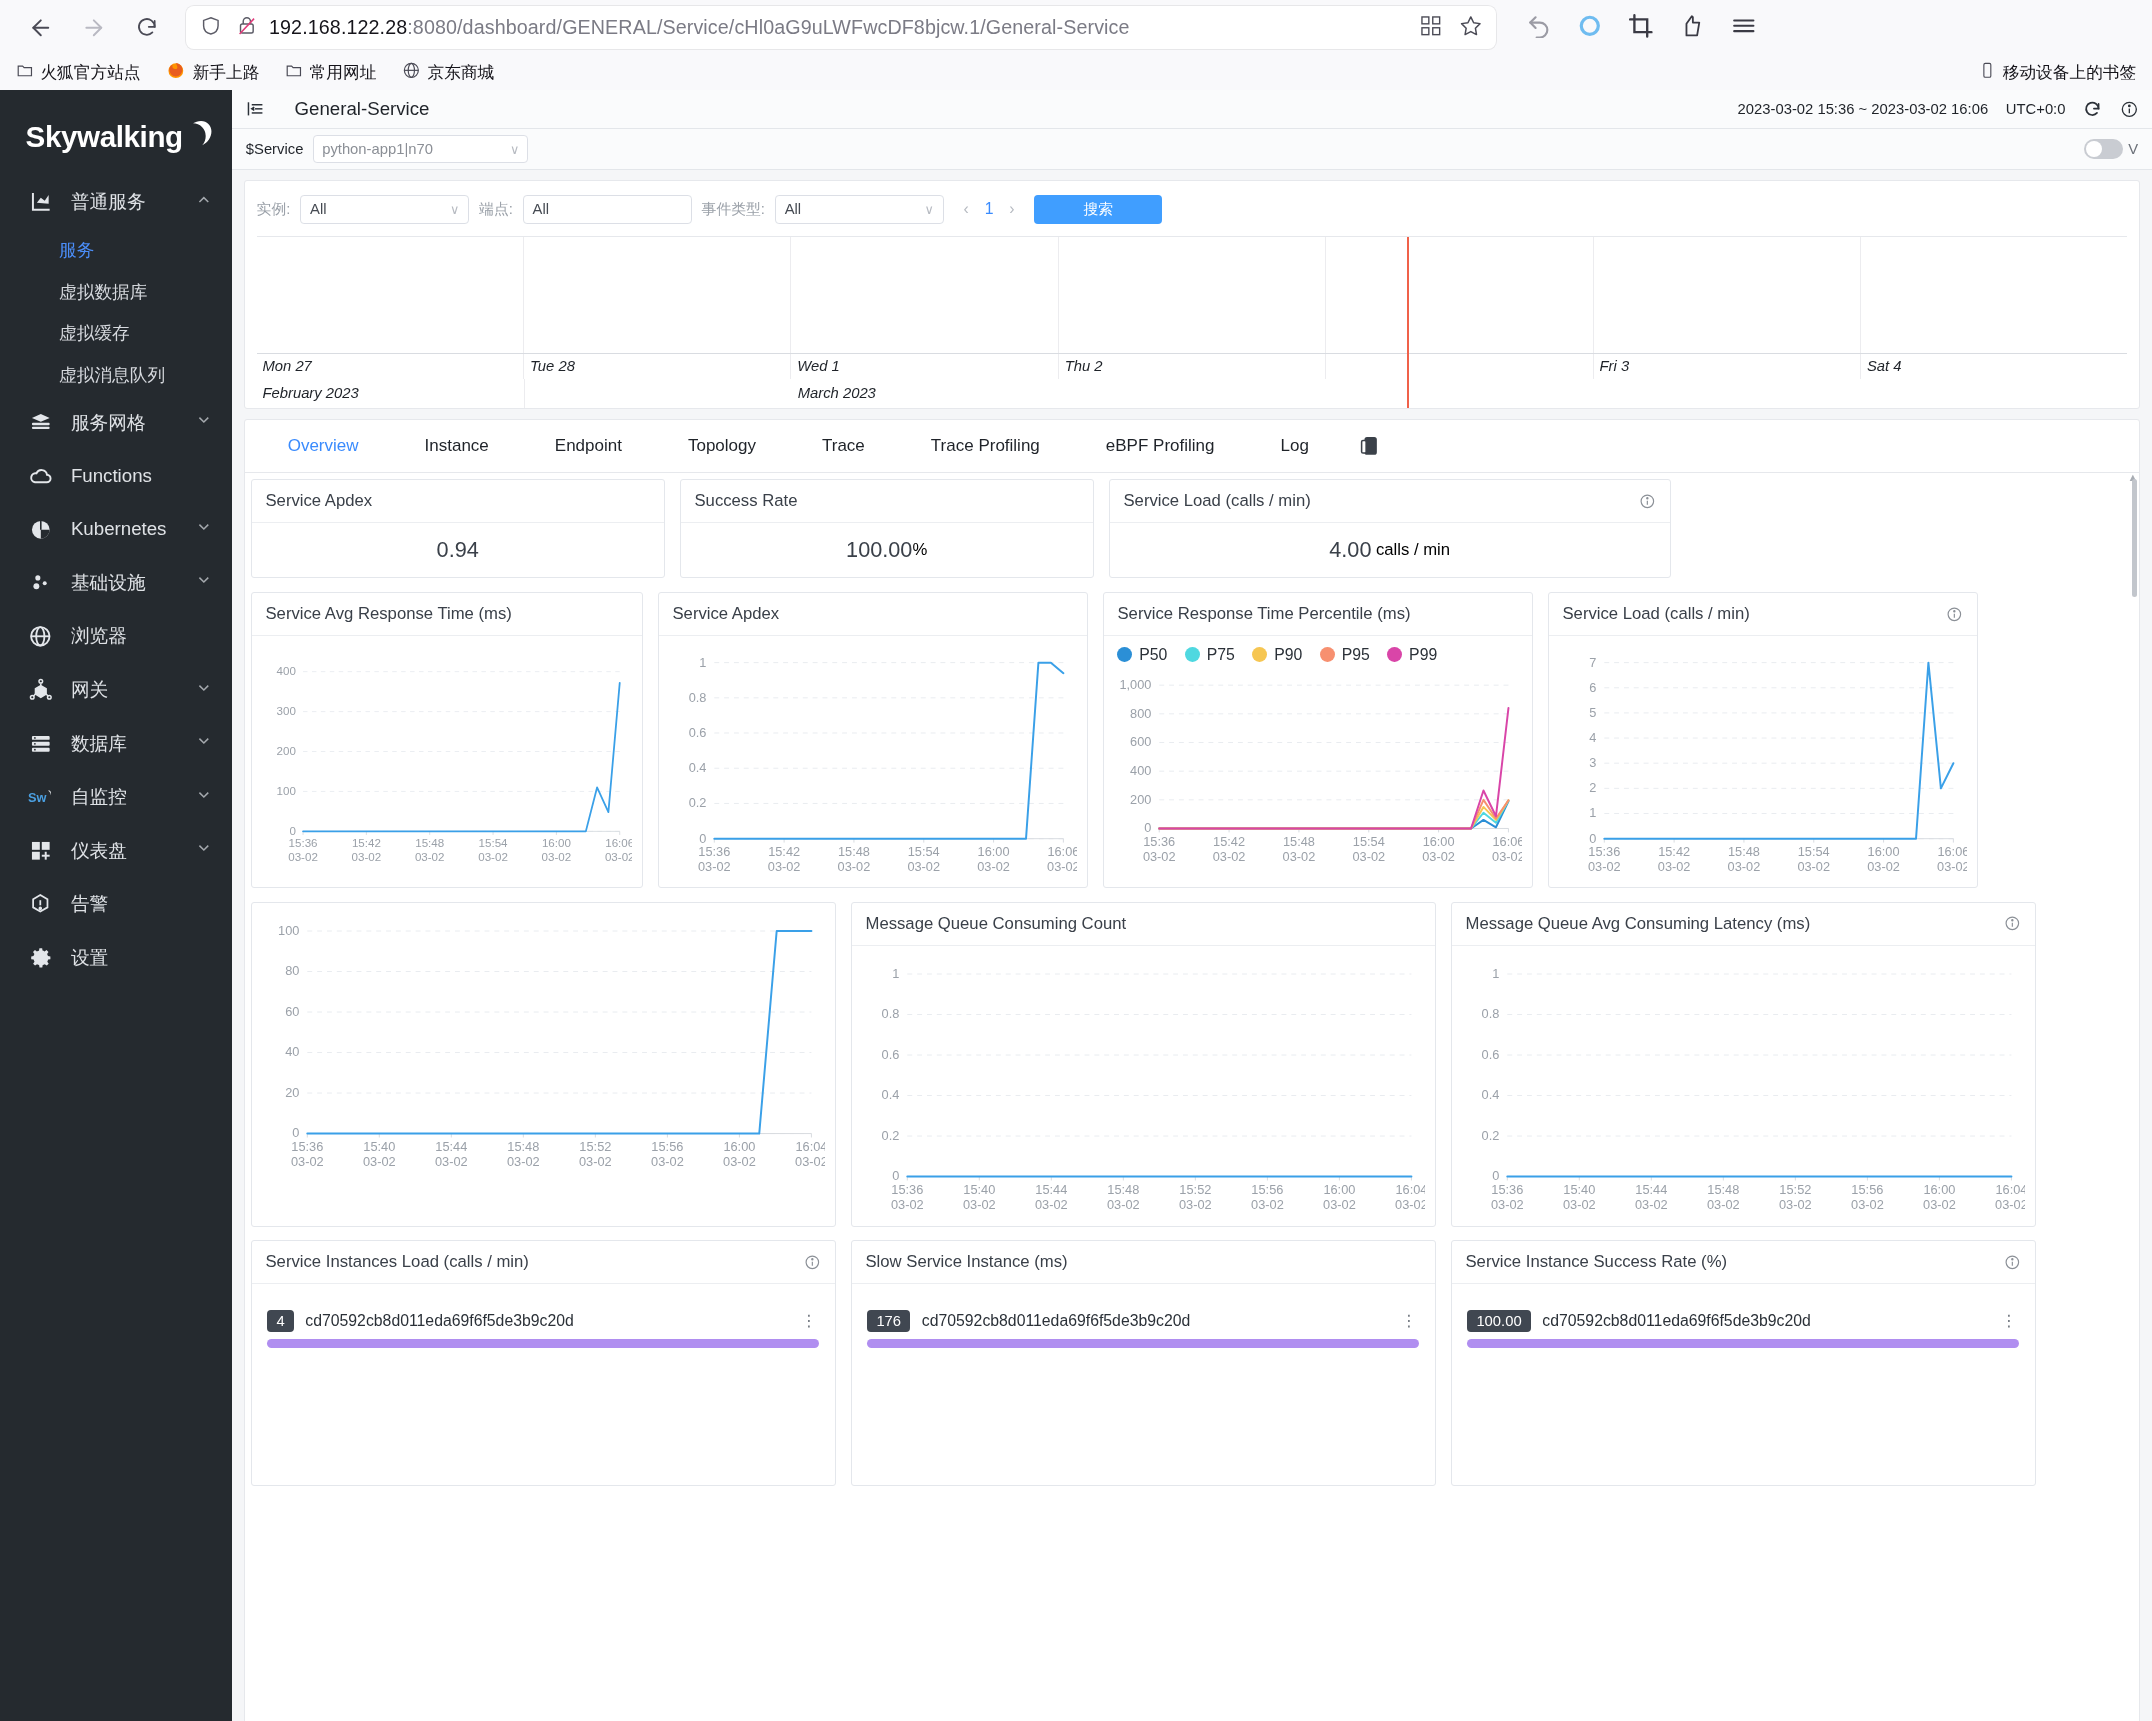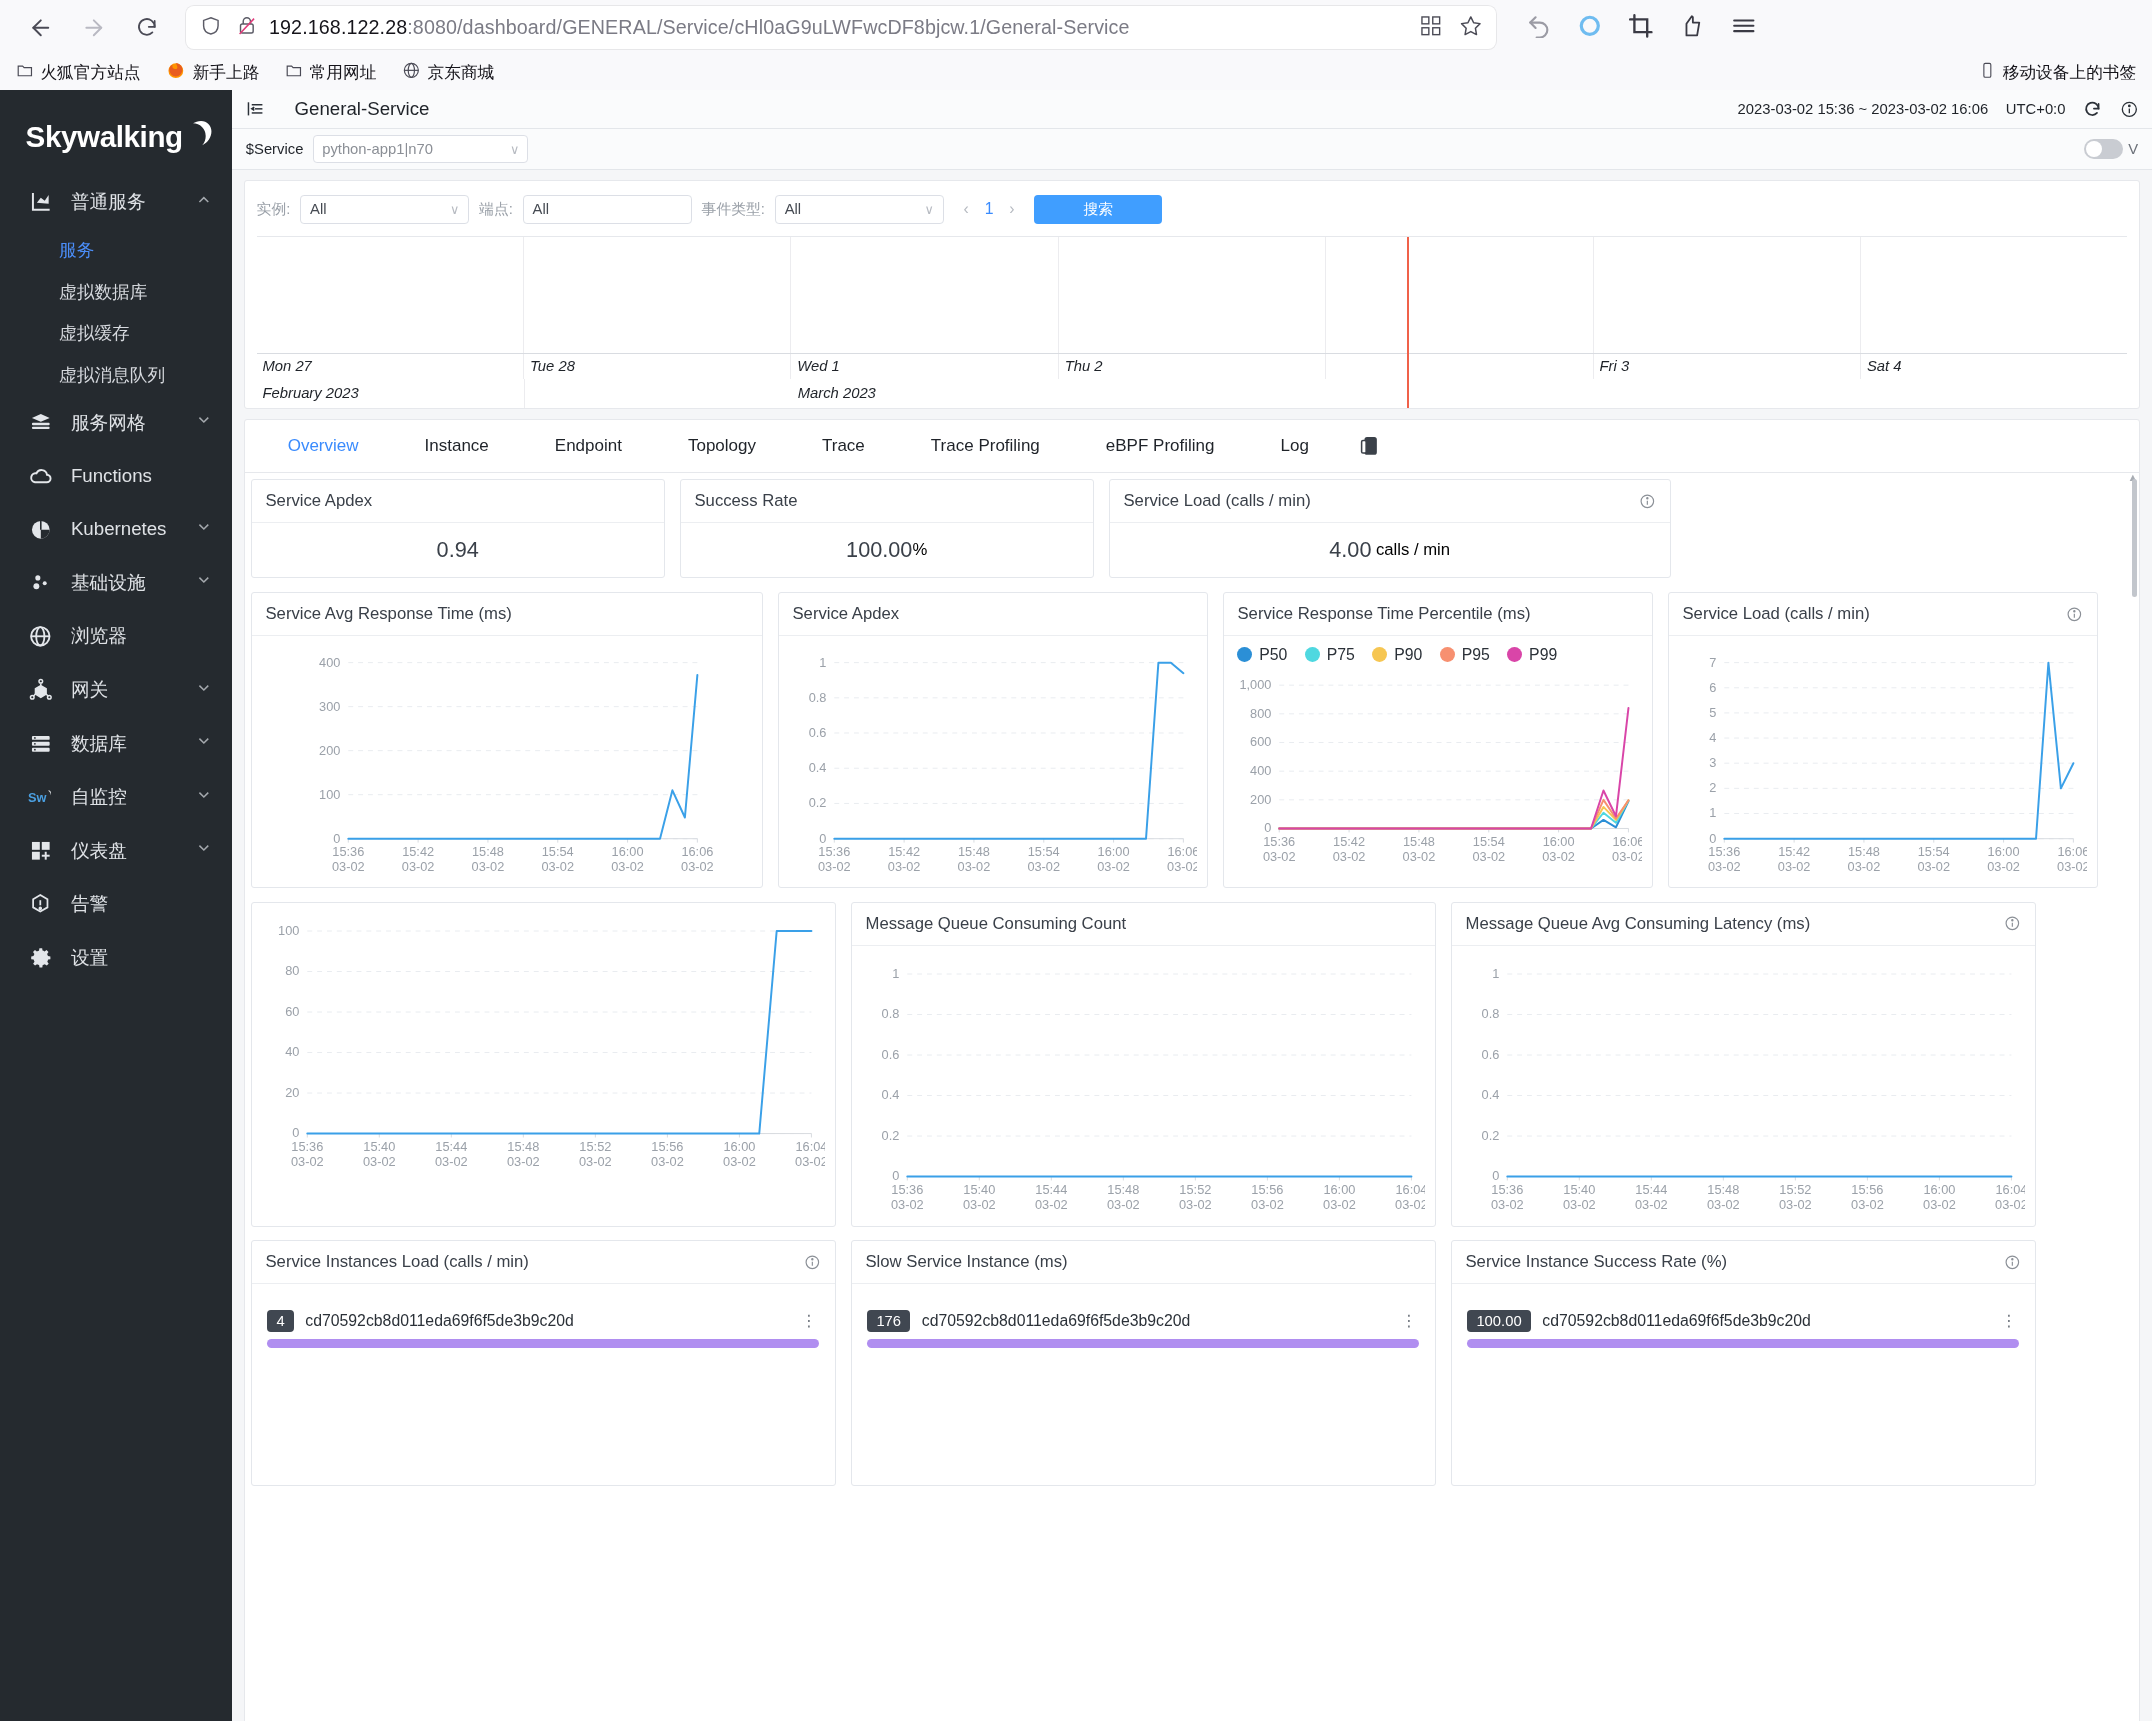--- a/index.html
+++ b/index.html
@@ -668,21 +668,21 @@
                     </svg>
                   </span>
               </div>
               <div class="card-body">
                 <span class="stat-value">4.00</span>&nbsp;<span class="stat-unit">calls / min</span>
               </div>
             </div>
           </div>
 
           <div class="row">
-            <div class="card" style="width:512px;height:296px">
+            <div class="card" style="width:392px;height:296px">
               <div class="card-head">
                   <span>Service Avg Response Time (ms)</span>
                 </div>
               <div class="chart-body">
                   <div id="chart0">
                     <svg class="plot" viewBox="0 0 415 240" width="409" height="236">
                       <line class="gridline" x1="46" y1="200" x2="401" y2="200"></line>
                       <text class="axis-txt y" x="38" y="204">0</text>
                       <line class="gridline" x1="46" y1="155.23809523809524" x2="401" y2="155.23809523809524"></line>
                       <text class="axis-txt y" x="38" y="159.23809523809524">100</text>

